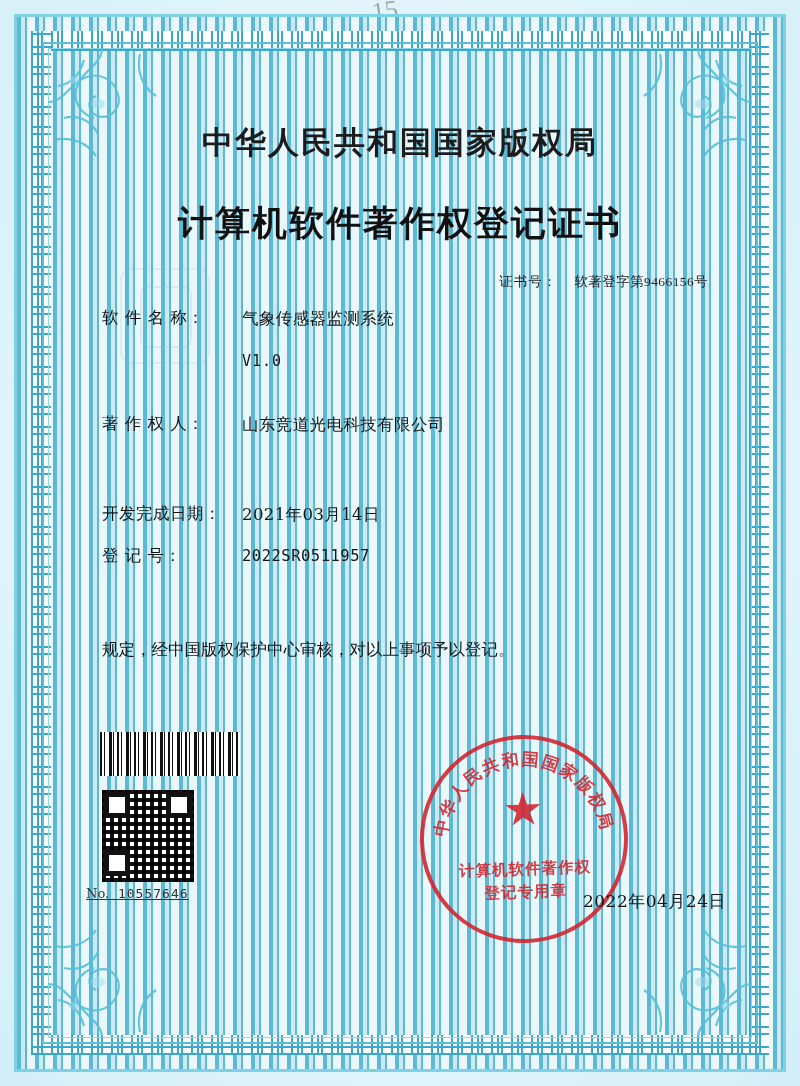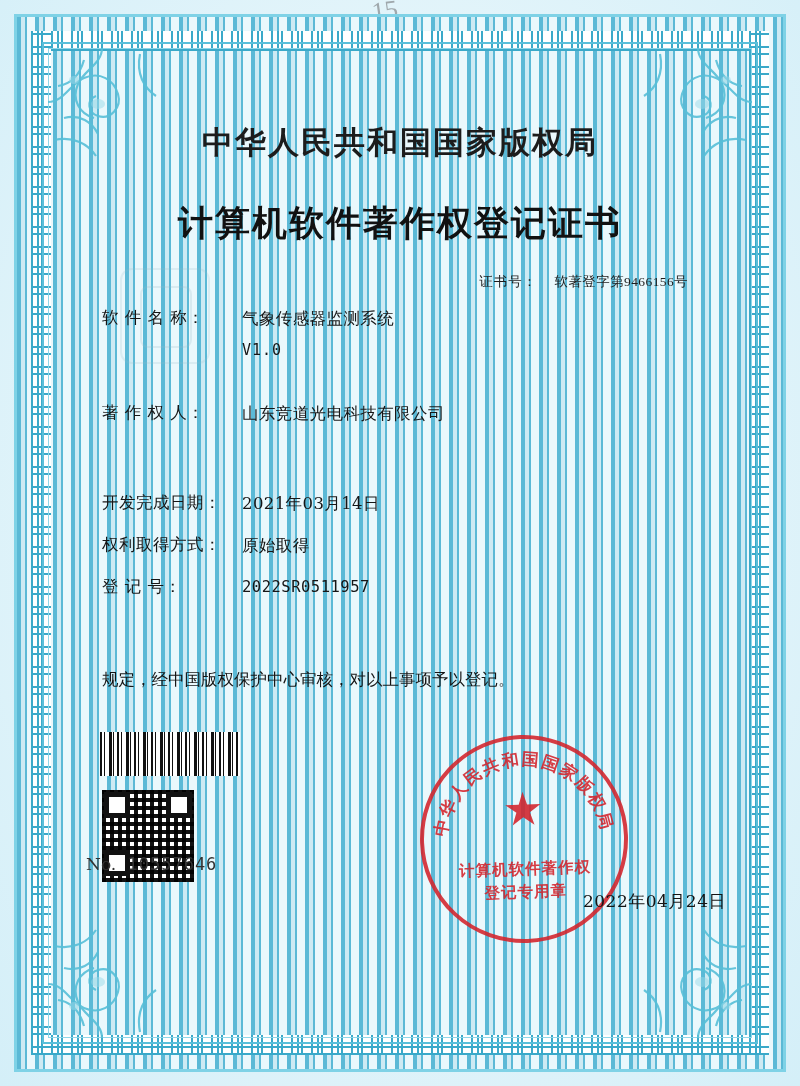--- a/index.html
+++ b/index.html
@@ -150,21 +150,21 @@
     letter-spacing: 2px;
     color: #111111;
     font-weight: 700;
     margin-top: 36px;
     font-family: "DejaVu Serif", "Liberation Serif", serif;
   }
 
   .cert-no {
     margin-top: 26px;
     text-align: right;
-    padding-right: 52px;
+    padding-right: 32px;
     font-size: 13.5px;
     color: #1d1d1d;
   }
   .cert-no .cn-label { letter-spacing: 1px; }
   .cert-no .cn-value { margin-left: 14px; letter-spacing: .4px; }
 
   .field-list {
     margin-top: 16px;
     padding-left: 42px;
   }
@@ -186,21 +186,21 @@
     color: #161616;
     letter-spacing: .4px;
     line-height: 1.5;
     font-family: "DejaVu Serif", "Liberation Serif", serif;
   }
   .field-value .ver {
     display: block;
     font-family: "DejaVu Sans Mono", "Liberation Mono", monospace;
     font-size: 15px;
     letter-spacing: 1px;
-    margin-top: 7px;
+    margin-top: 18px;
   }
   .mono {
     font-family: "DejaVu Sans Mono", "Liberation Mono", monospace;
     font-size: 15.5px;
     letter-spacing: .5px;
   }
 
   .gap-lg { height: 24px; }
 
   .statement {
@@ -254,25 +254,26 @@
     top: 850px;
     width: 26px; height: 26px;
     border: 5px solid #111;
     background: #fff;
     box-sizing: border-box;
   }
 
   .serial {
     position: absolute;
     left: 86px;
-    top: 854px;
-    font-size: 17px;
+    top: 886px;
+    font-size: 13px;
     color: #333;
     letter-spacing: 1px;
     font-family: "DejaVu Sans Mono", "Liberation Mono", monospace;
+    text-decoration: underline;
   }
   .serial .no-prefix {
     font-family: "DejaVu Serif", "Liberation Serif", serif;
     letter-spacing: 0;
   }
 
   
   .seal {
     position: absolute;
     left: 420px;
@@ -453,24 +454,20 @@
 
       <div class="gap-lg"></div>
       <div class="gap-lg"></div>
 
       <div class="field-row">
         <div class="field-label">开发完成日期：</div>
         <div class="field-value">2021年03月14日</div>
       </div>
 
 
-      <div class="field-row">
-        <div class="field-label">权利取得方式：</div>
-        <div class="field-value">原始取得</div>
-      </div>
 
 
       <div class="field-row">
         <div class="field-label">登 记 号：</div>
         <div class="field-value mono">2022SR0511957</div>
       </div>
 
     </div>
 
     <div class="statement">

